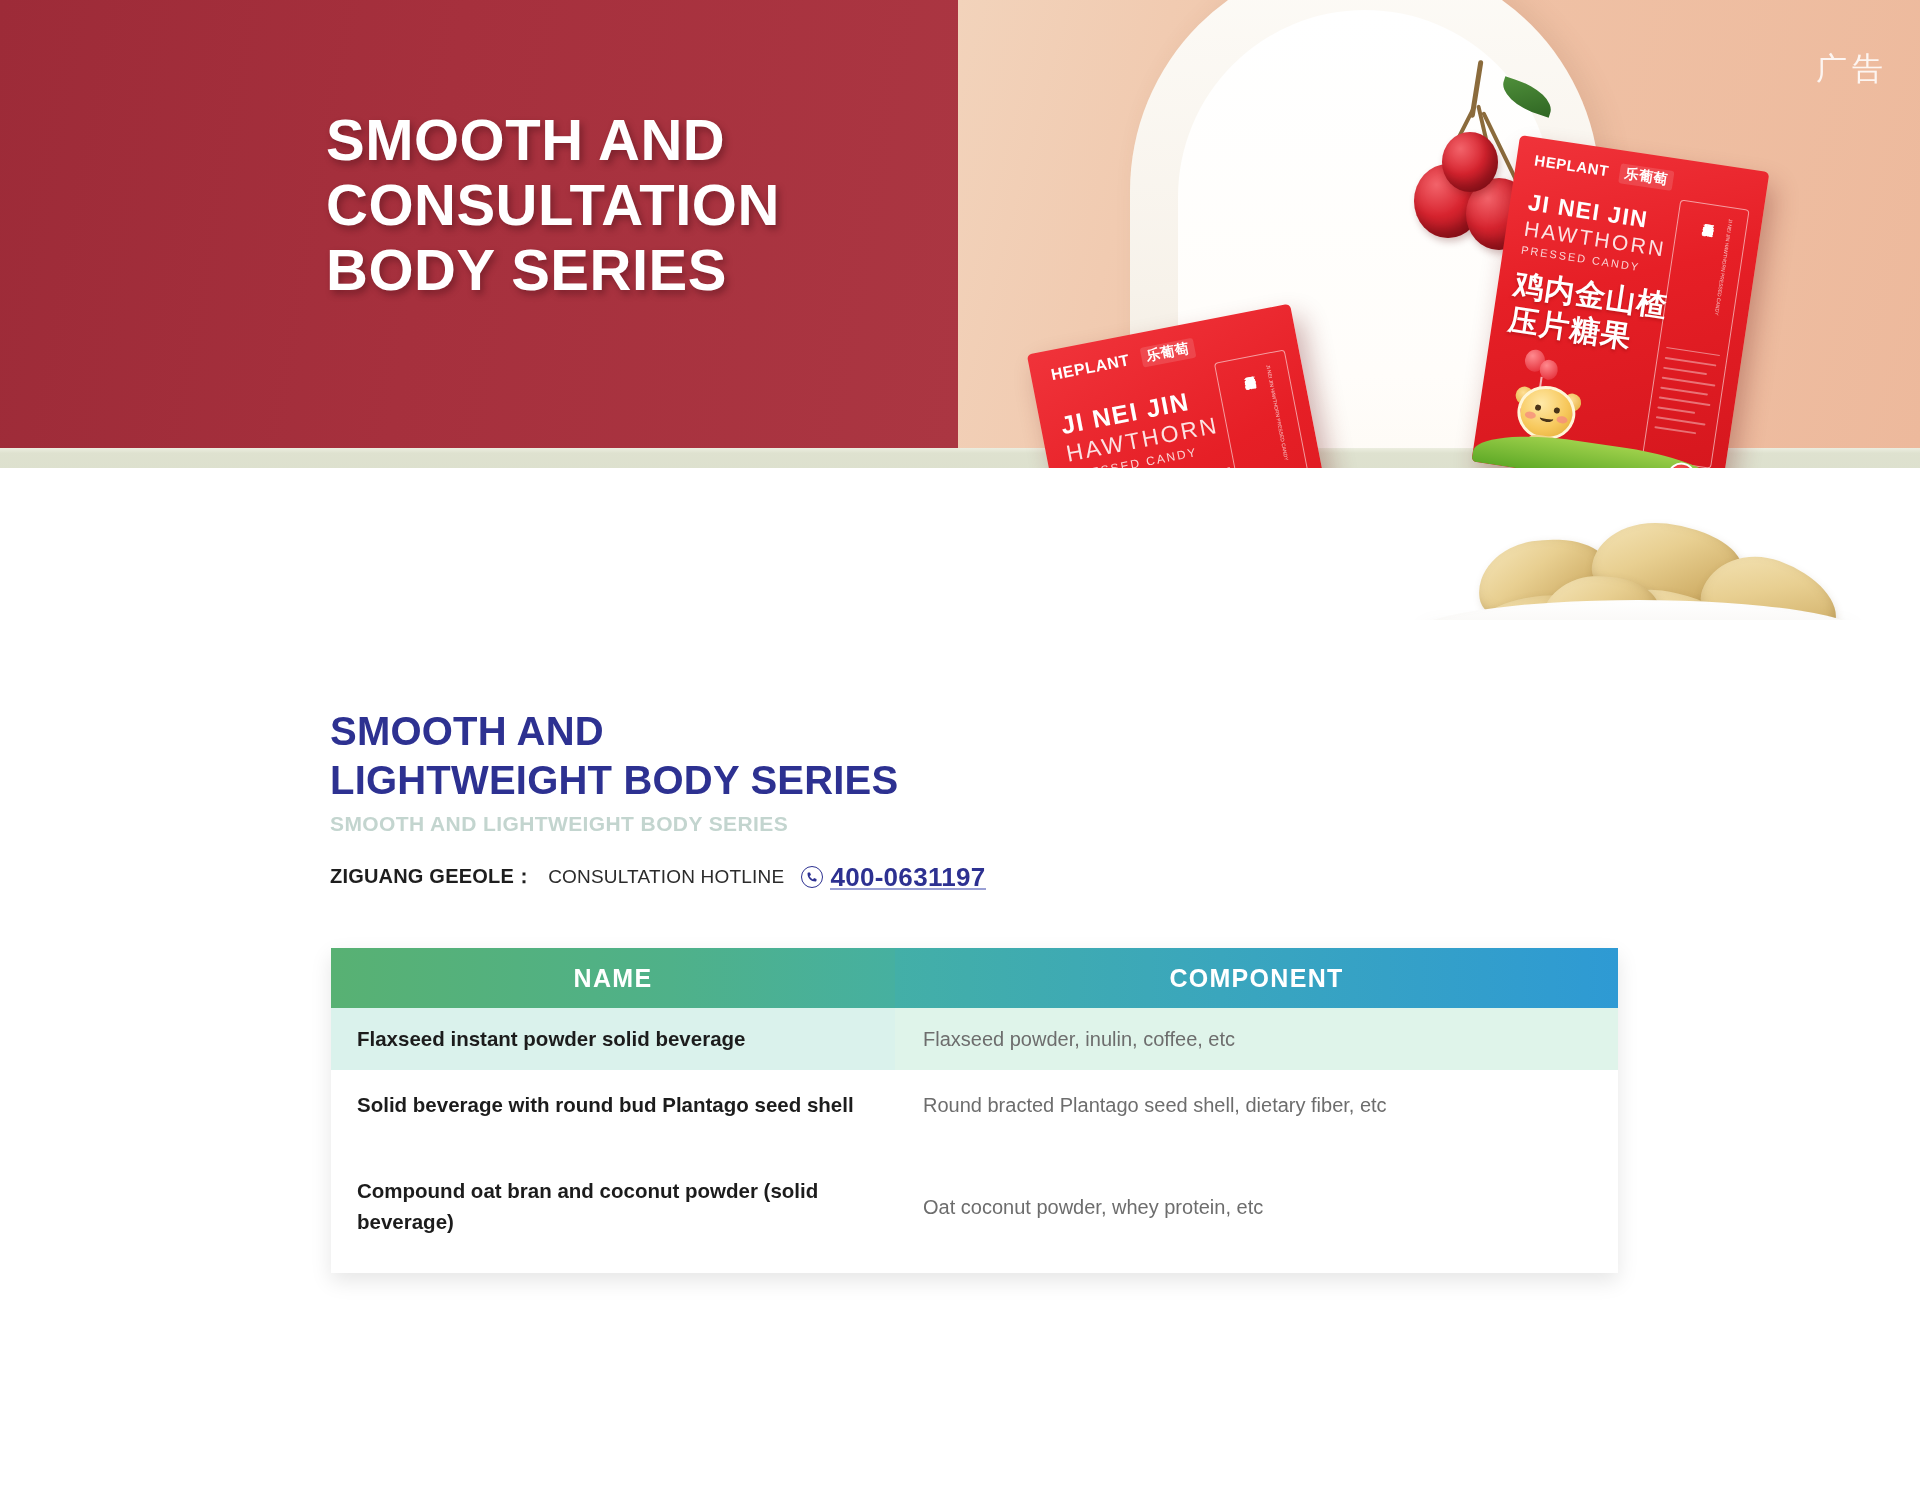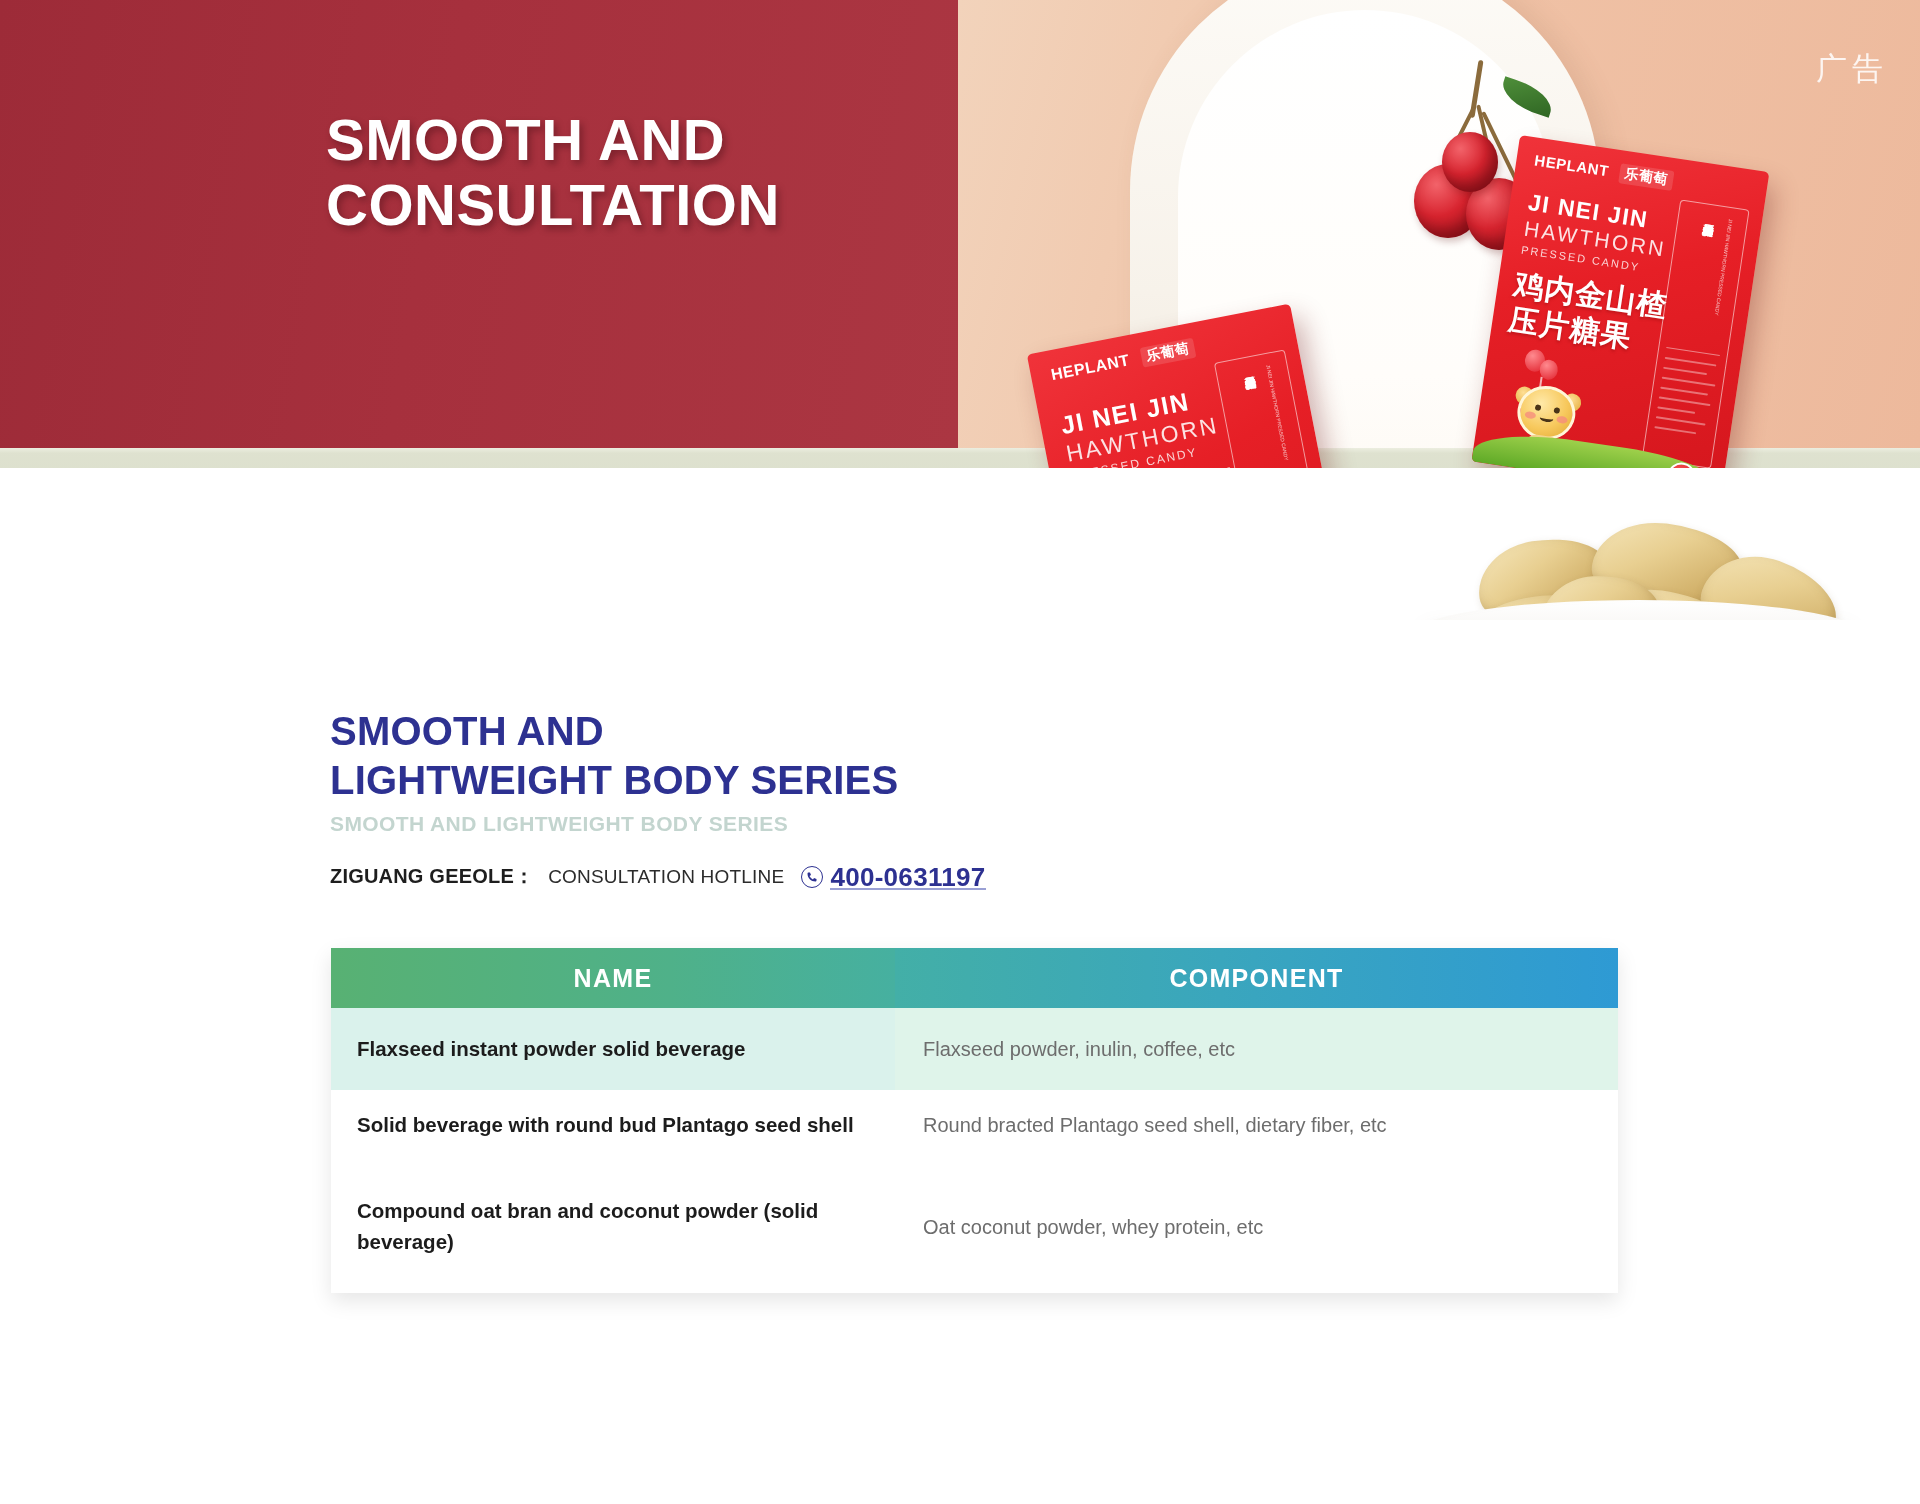--- a/index.html
+++ b/index.html
@@ -222,21 +222,21 @@
   }
   td.c-comp {
     padding:0 26px 0 28px;
     color:#6d6d6d; font-size:20px; line-height:1.75;
     border-left:1.5px solid #8fd3d0;
   }
   tr.alt td.c-name { background:#daf2ec; }
   tr.alt td.c-comp { background:#dff4ea; }
   tr.plain td { background:#ffffff; }
   tr.r0 td { height:108px; }
-  tr.r1 td { height:82px; }
+  tr.r1 td { height:62px; }
   tr.r2 td { height:71px; }
   tr.r3 td { height:71px; }
   tr.r4 td { height:132px; }
 </style>
 </head>
 <body>
 
 <div id="page">
 
   <div class="hero">
@@ -246,20 +246,21 @@
     <div class="hero-archInner"></div>
     <div class="hero-table"></div>
     <div class="hero-tableEdge"></div>
     <div class="hero-shadow"></div>
 
     <div class="adwatermark">广告</div>
 
     <div class="hero-title">
       <div>SMOOTH AND</div>
       <div>CONSULTATION</div>
+      <div>BODY SERIES</div>
     </div>
 
     <div class="berries">
       <div class="stem" style="left:94px;top:0px;width:5px;height:58px;transform:rotate(9deg);"></div>
       <div class="stem" style="left:78px;top:44px;width:4px;height:62px;transform:rotate(27deg);"></div>
       <div class="stem" style="left:104px;top:44px;width:4px;height:70px;transform:rotate(-13deg);"></div>
       <div class="stem" style="left:118px;top:48px;width:4px;height:78px;transform:rotate(-26deg);"></div>
       <div class="leaf" style="left:120px;top:24px;width:54px;height:26px;"></div>
       <div class="berry" style="left:34px;top:104px;width:68px;height:74px;"></div>
       <div class="berry" style="left:86px;top:118px;width:66px;height:72px;"></div>

